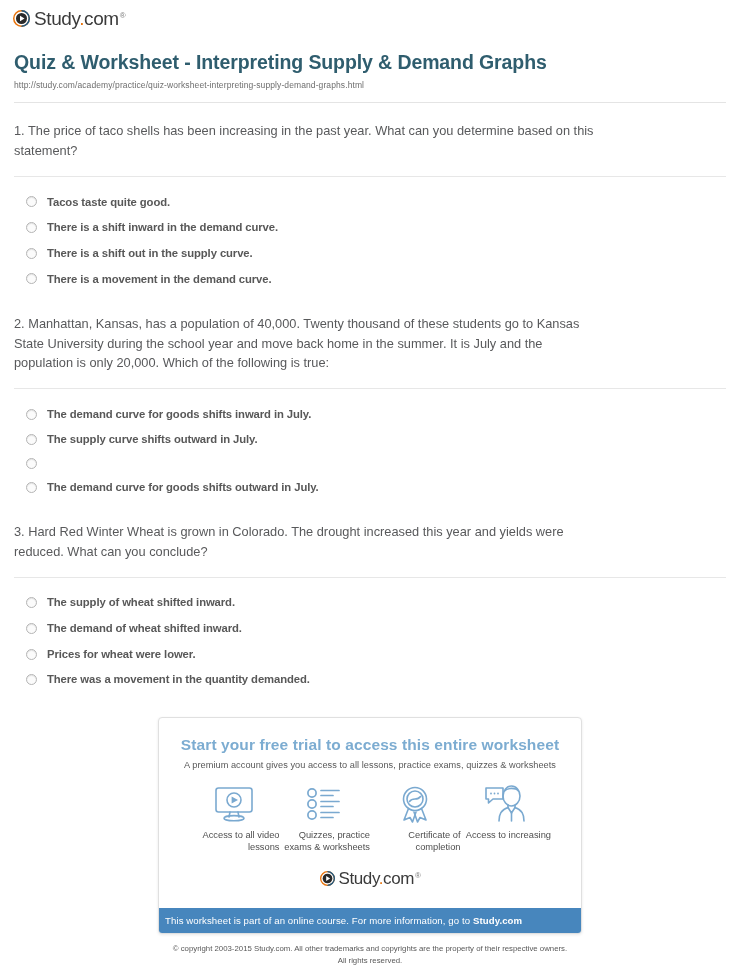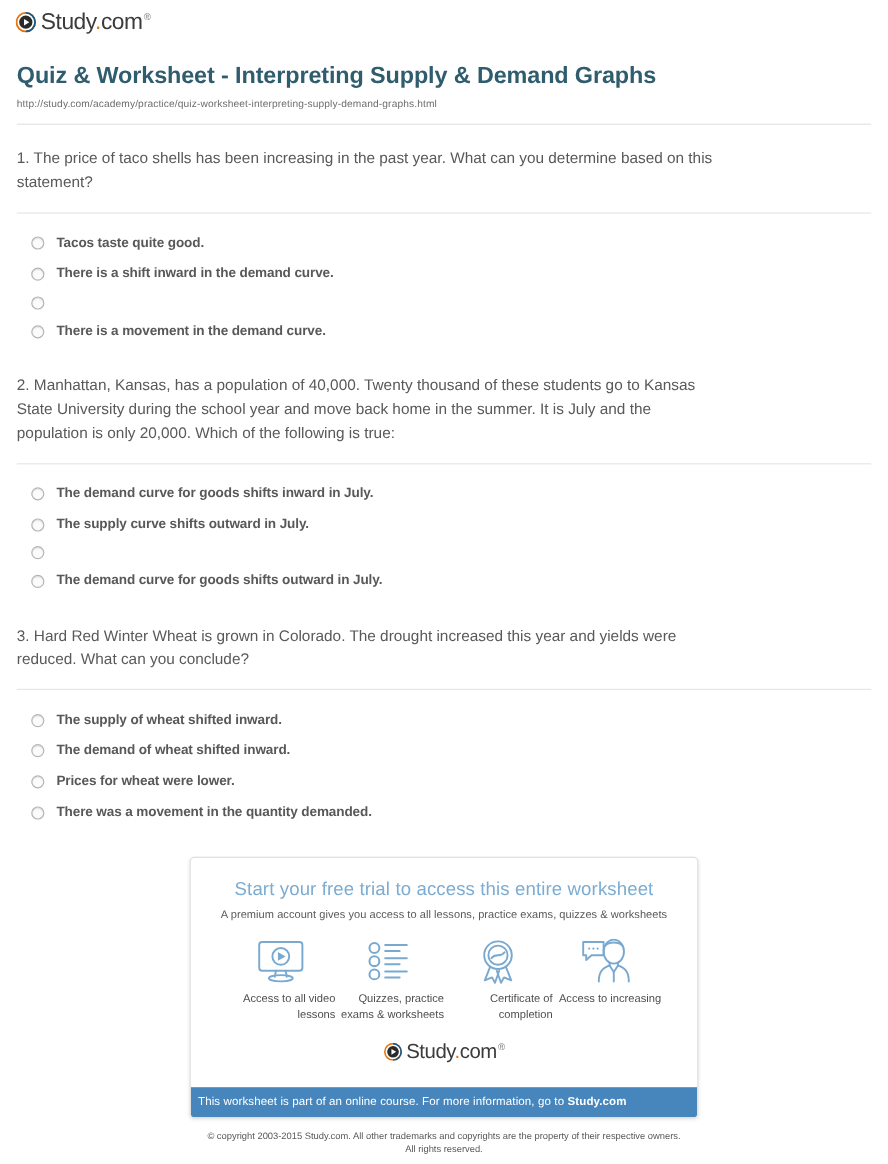--- a/index.html
+++ b/index.html
@@ -145,21 +145,21 @@
     overflow: hidden;
     box-sizing: border-box;
   }
   .promo-inner {
     padding: 18px 16px 8px 16px;
     text-align: center;
   }
   .promo-headline {
     font-size: 15.5px;
     color: #7cacd1;
-    font-weight: 400;
+    font-weight: 700;
     margin: 0;
     letter-spacing: 0.1px;
   }
   .promo-sub {
     font-size: 9.2px;
     color: #585858;
     margin: 6px 0 0 0;
     letter-spacing: 0.05px;
   }
   .features {
@@ -243,20 +243,21 @@
         <li class="option">
           <span class="radio"></span>
           <span class="option-label">Tacos taste quite good.</span>
         </li>
         <li class="option">
           <span class="radio"></span>
           <span class="option-label">There is a shift inward in the demand curve.</span>
         </li>
         <li class="option">
           <span class="radio"></span>
+          <span class="option-label">There is a shift out in the supply curve.</span>
         </li>
         <li class="option">
           <span class="radio"></span>
           <span class="option-label">There is a movement in the demand curve.</span>
         </li>
       </ul>
     </div>
 
     <div class="question-block" id="q2">
       <p class="question-text">2. Manhattan, Kansas, has a population of 40,000. Twenty thousand of these students go to Kansas State University during the school year and move back home in the summer. It is July and the population is only 20,000. Which of the following is true:</p>

